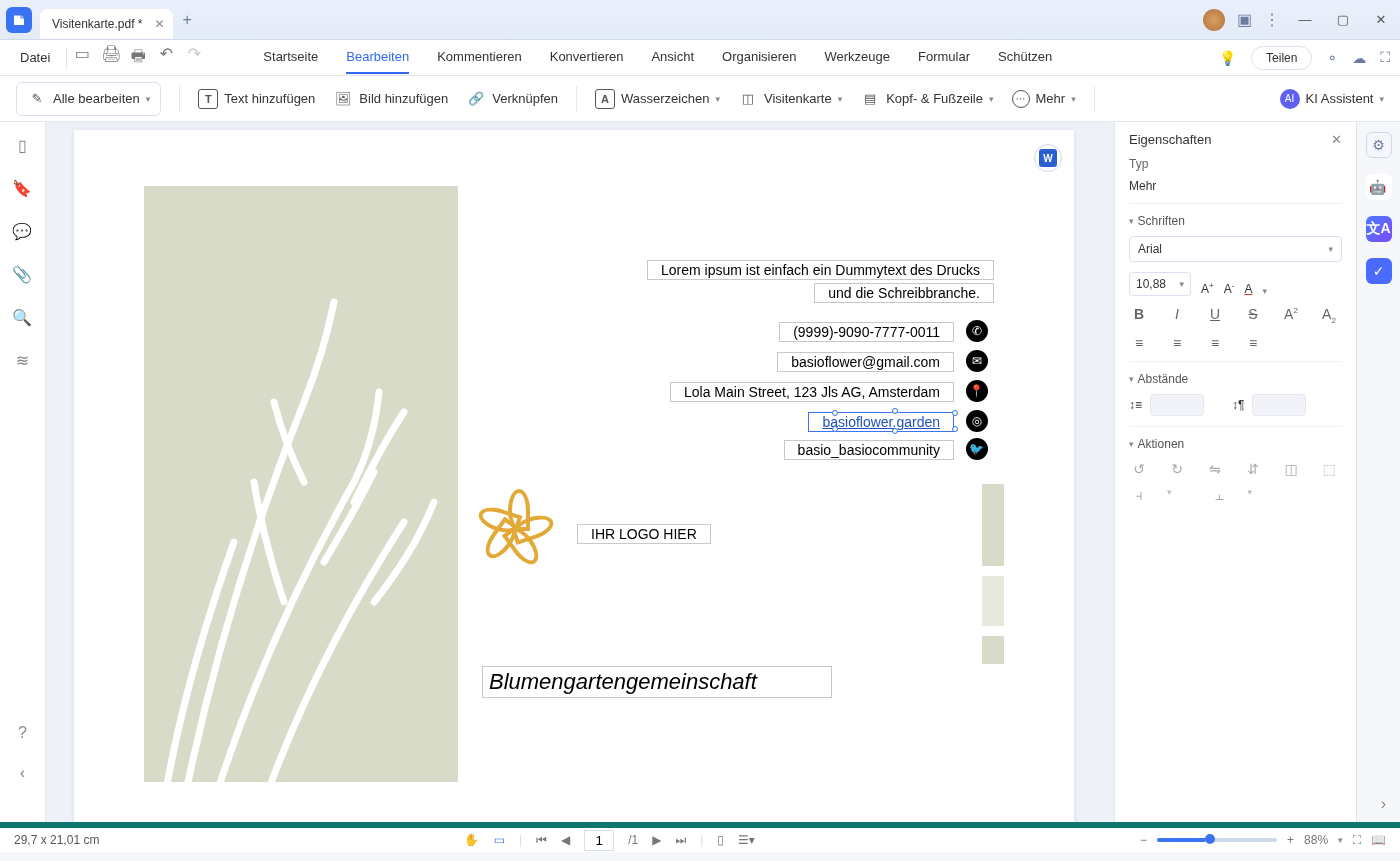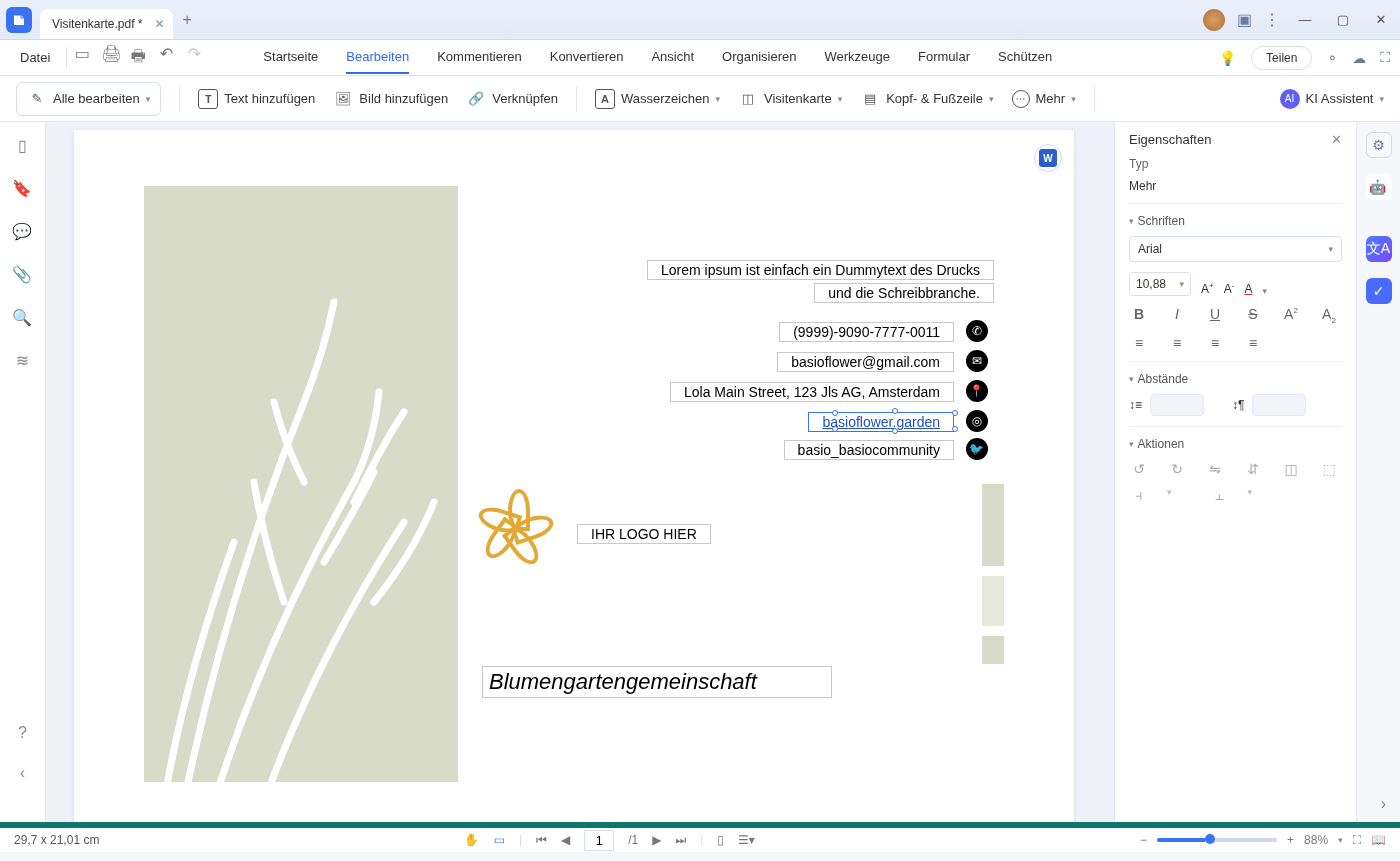--- a/index.html
+++ b/index.html
@@ -75,21 +75,21 @@
 .num-input { width: 62px; border: 1px solid #d9dfef; border-radius: 4px; padding: 4px 6px; font-size: 12px; display: flex; justify-content: space-between; align-items: center; }
 .icon-row { display: flex; gap: 18px; margin-top: 10px; color: #666; font-size: 14px; }
 .icon-row .ic { width: 20px; text-align: center; cursor: pointer; }
 .spacer-row { display: flex; align-items: center; gap: 8px; margin-bottom: 8px; }
 .grey-input { background: #f1f3f8; border: 1px solid #e5e8f0; border-radius: 4px; width: 54px; height: 22px; }
 
 .right-rail { width: 44px; background: #f5f7fb; border-left: 1px solid #e3e6ee; display: flex; flex-direction: column; align-items: center; padding-top: 10px; gap: 16px; }
 .right-rail .rr { width: 26px; height: 26px; border-radius: 6px; display: flex; align-items: center; justify-content: center; font-size: 14px; }
 .rr1 { color: #6b7ea0; border: 1px solid #d0d9ea; }
 .rr-ai { background: #fff; }
-.rr-trans { background: linear-gradient(135deg,#4a7bff,#7a4bff); color: #fff; font-size: 11px; font-weight: normal; margin-top: 20px; }
+.rr-trans { background: linear-gradient(135deg,#4a7bff,#7a4bff); color: #fff; font-size: 11px; font-weight: bold; }
 .rr-check { background: #4a6bff; color: #fff; }
 
 
 .statusbar { height: 30px; background: #fff; border-top: 6px solid #0f766e; display: flex; align-items: center; padding: 0 14px; font-size: 12px; color: #555; }
 .status-center { margin-left: auto; margin-right: auto; display: flex; align-items: center; gap: 14px; color: #777; }
 .page-in { width: 30px; border: 1px solid #d9dfef; text-align: center; padding: 2px; }
 .status-right { display: flex; align-items: center; gap: 10px; color: #777; margin-left: 20px; }
 .zoom-track { width: 120px; height: 4px; background: linear-gradient(90deg,#3a73f2 40%,#d0d9ea 40%); border-radius: 2px; position: relative; }
 .zoom-thumb { position: absolute; left: 40%; top: -4px; width: 10px; height: 10px; border-radius: 50%; background: #3a73f2; }
 

